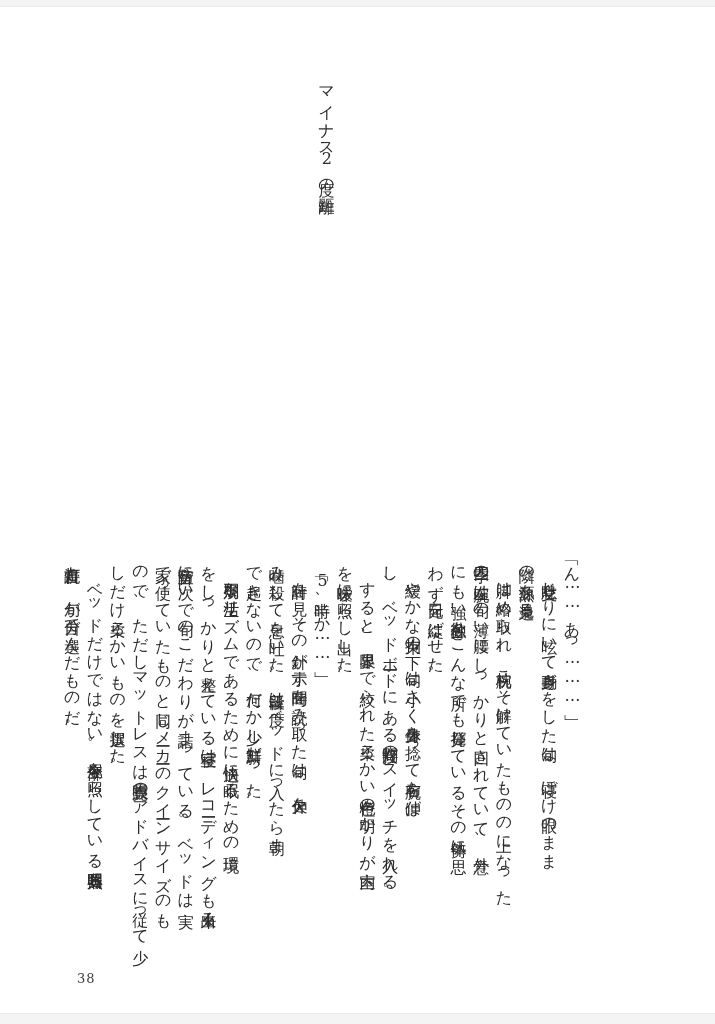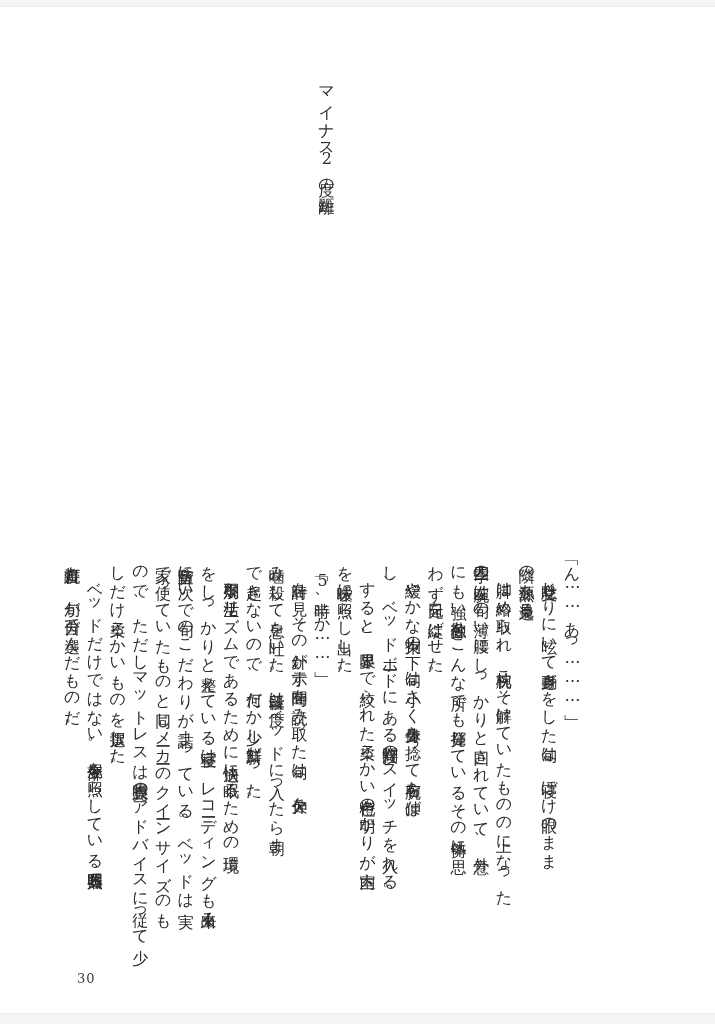--- a/index.html
+++ b/index.html
@@ -84,16 +84,16 @@
       <div class="line indent">不規則な生活リズムであるために快適に眠るための環境</div>
       <div class="line">をしっかりと整えている寝室は、レコーディングも出来る</div>
       <div class="line">防音室に次いで旬のこだわりが詰まっている。ベッドは実</div>
       <div class="line">家で使っていたものと同じメーカーのクイーンサイズのも</div>
       <div class="line">ので、ただしマットレスは販売員のアドバイスに従って少</div>
       <div class="line">しだけ柔らかいものを選択した。</div>
       <div class="line indent">ベッドだけではない。今部屋を照らしている照明器具も</div>
       <div class="line">読書灯も、旬が自分で選んだものだ。</div>
     </div>
 
-  <div class="pageno">30</div>
+  <div class="pageno">38</div>
 
   <div class="edge-strip bottom"></div>
 </div>
 
 </body></html>

